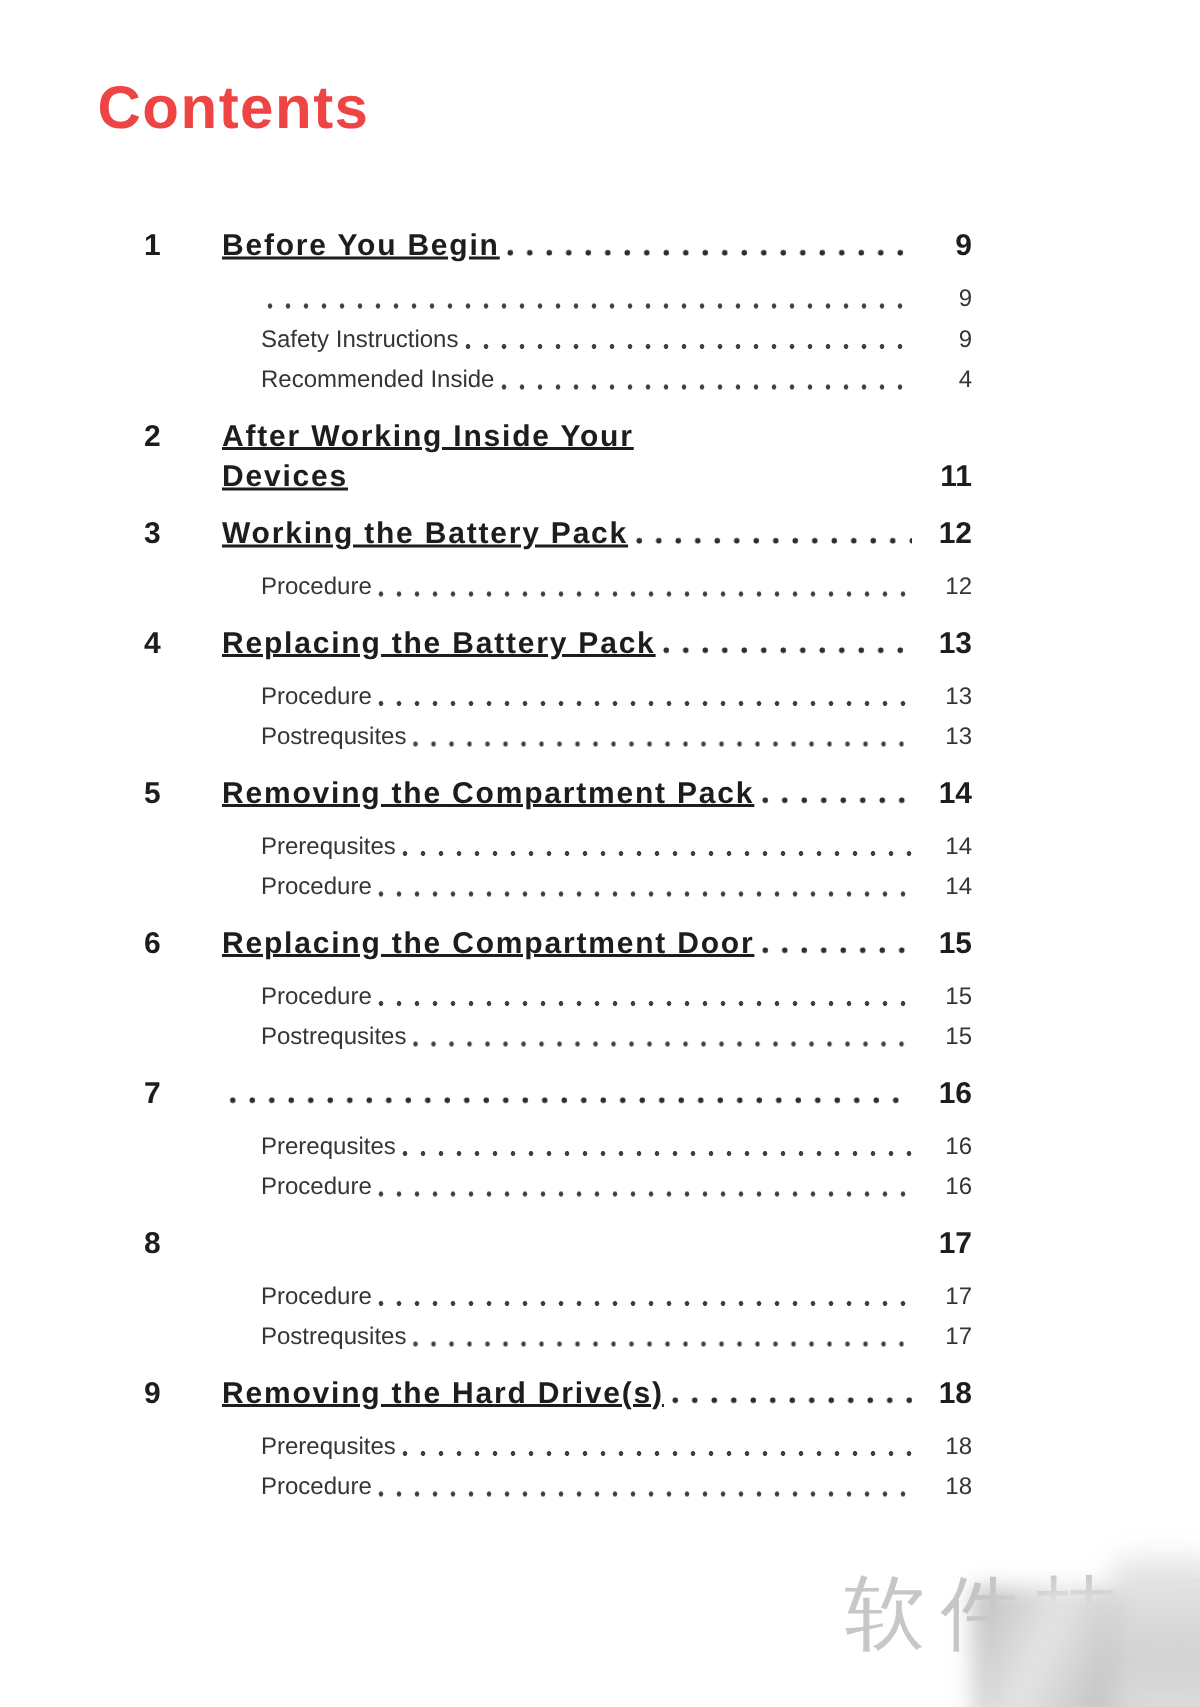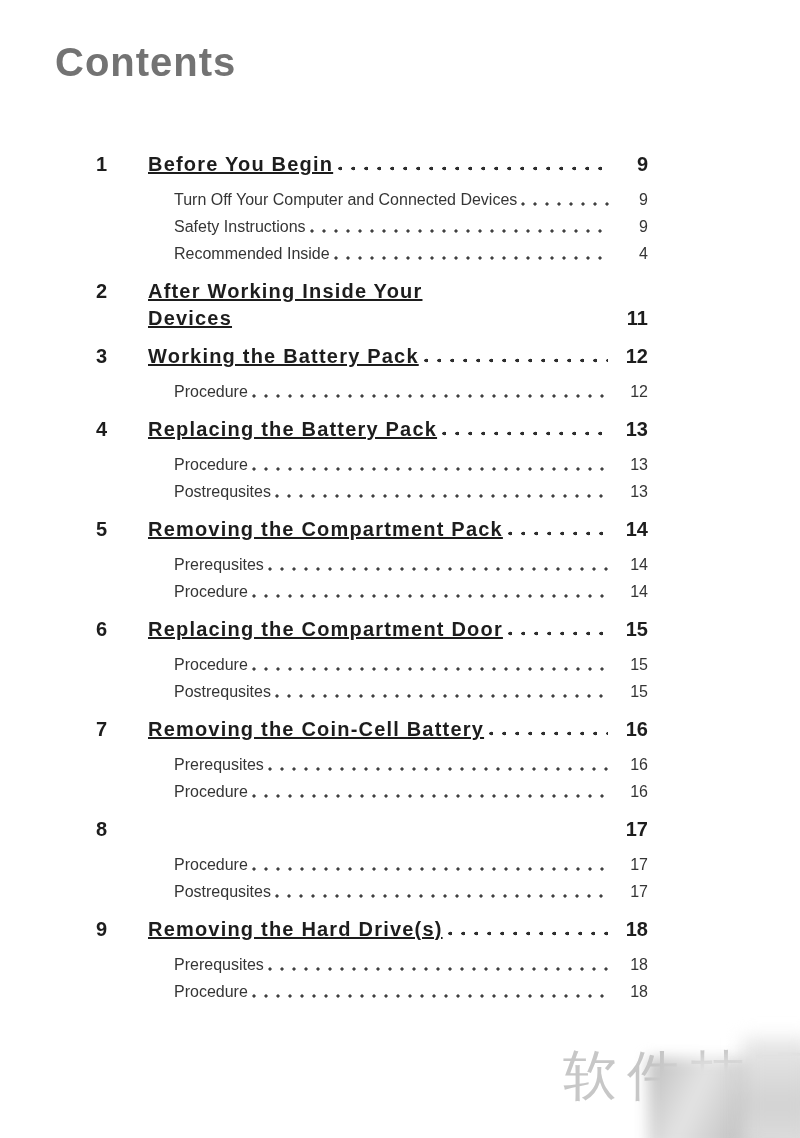--- a/index.html
+++ b/index.html
@@ -12,22 +12,22 @@
     font-family: "Liberation Sans", sans-serif;
     color: #1d1d1d;
   }
   .doc-title {
     position: absolute;
     left: 55px;
     top: 40px;
     font-size: 40px;
     font-weight: bold;
     letter-spacing: 1px;
-    color: #737373;
-    margin: 0;
+    color: #ef4444;
+    margin: 10px;
   }
   .toc {
     position: absolute;
     left: 96px;
     top: 151px;
     width: 552px;
   }
   .entry { margin: 0 0 11px 0; }
   .head {
     display: flex;
@@ -110,21 +110,20 @@
 
   <div class="toc">
       <div class="entry">
         <div class="head">
           <span class="num">1</span>
           <span class="title">Before You Begin</span>
           <span class="dots"></span>
           <span class="pg">9</span>
         </div>
         <div class="sub">
-          <span class="label">Turn Off Your Computer and Connected Devices</span>
           <span class="dots"></span>
           <span class="pg">9</span>
         </div>
         <div class="sub">
           <span class="label">Safety Instructions</span>
           <span class="dots"></span>
           <span class="pg">9</span>
         </div>
         <div class="sub">
           <span class="label">Recommended Inside</span>
@@ -203,21 +202,20 @@
         </div>
         <div class="sub">
           <span class="label">Postrequsites</span>
           <span class="dots"></span>
           <span class="pg">15</span>
         </div>
       </div>
       <div class="entry">
         <div class="head">
           <span class="num">7</span>
-          <span class="title">Removing the Coin-Cell Battery</span>
           <span class="dots"></span>
           <span class="pg">16</span>
         </div>
         <div class="sub">
           <span class="label">Prerequsites</span>
           <span class="dots"></span>
           <span class="pg">16</span>
         </div>
         <div class="sub">
           <span class="label">Procedure</span>

